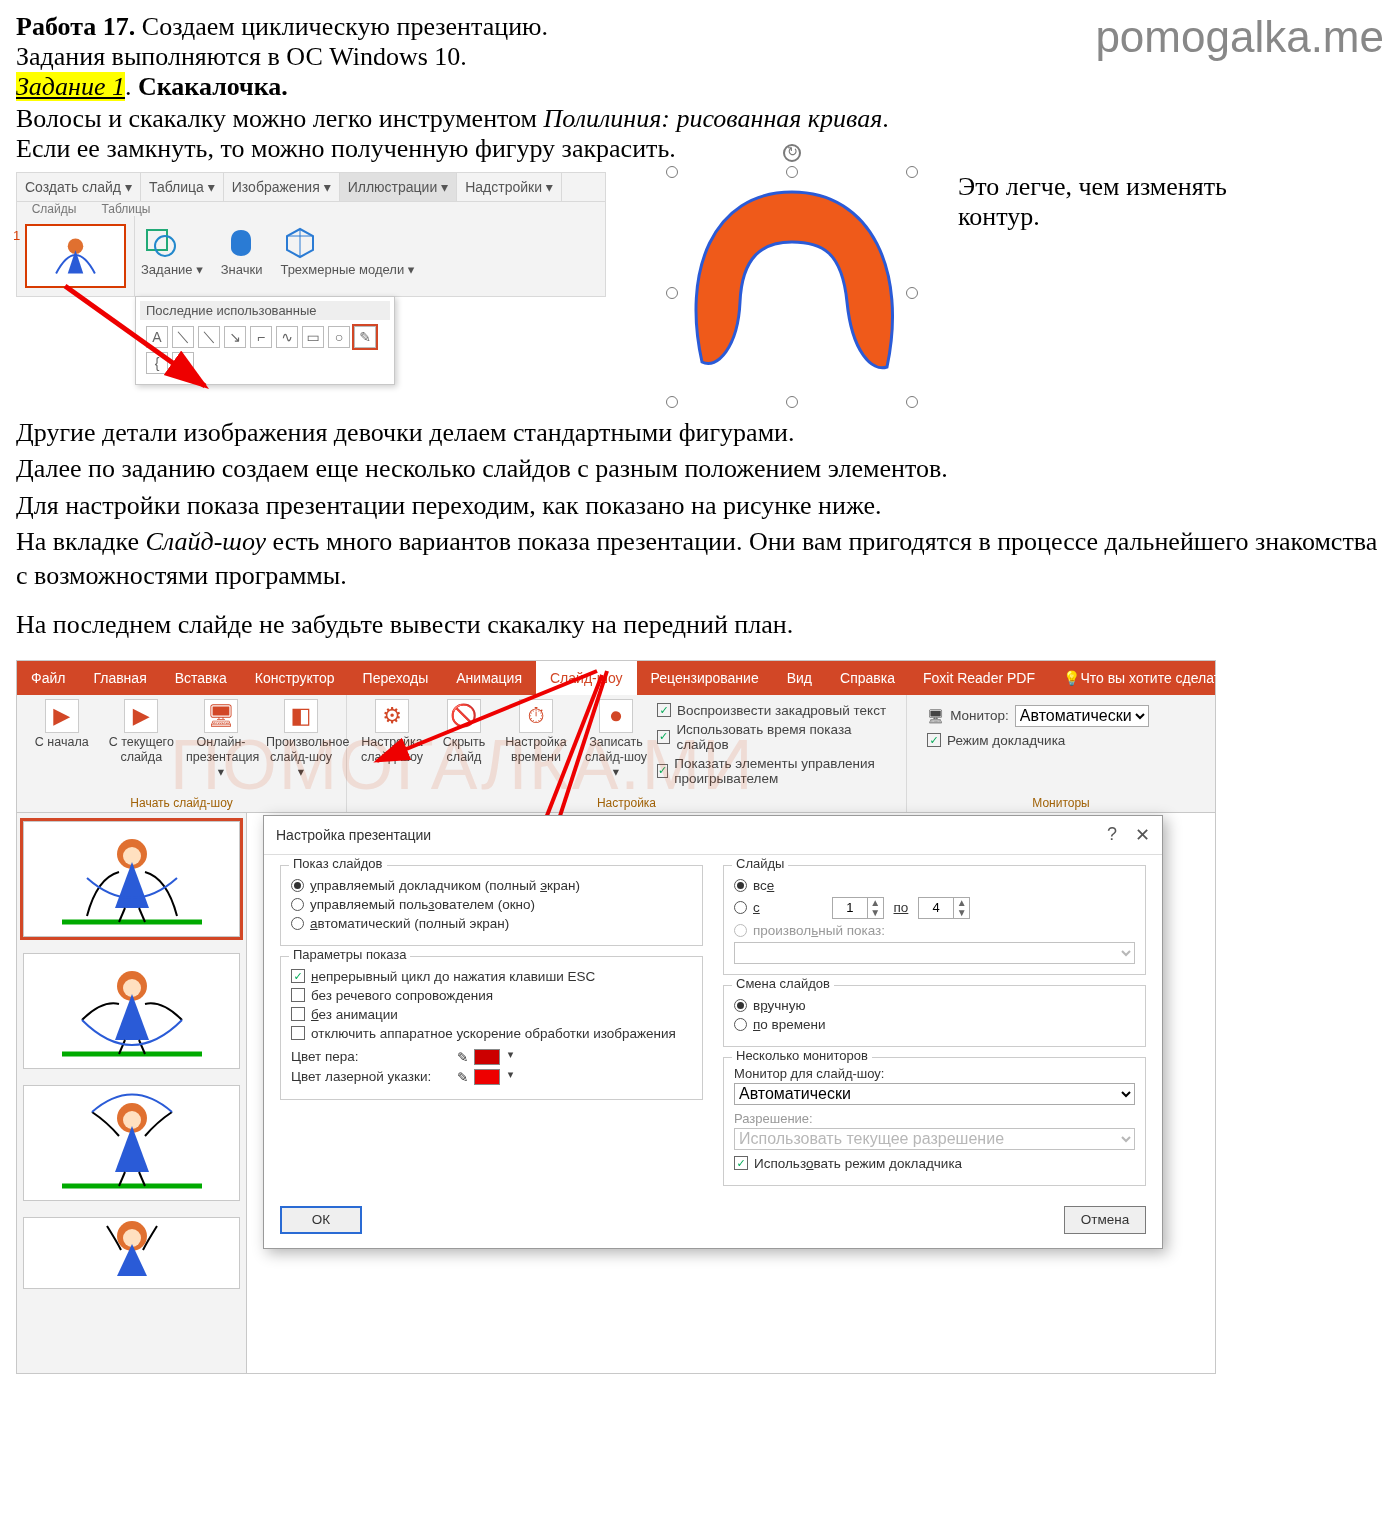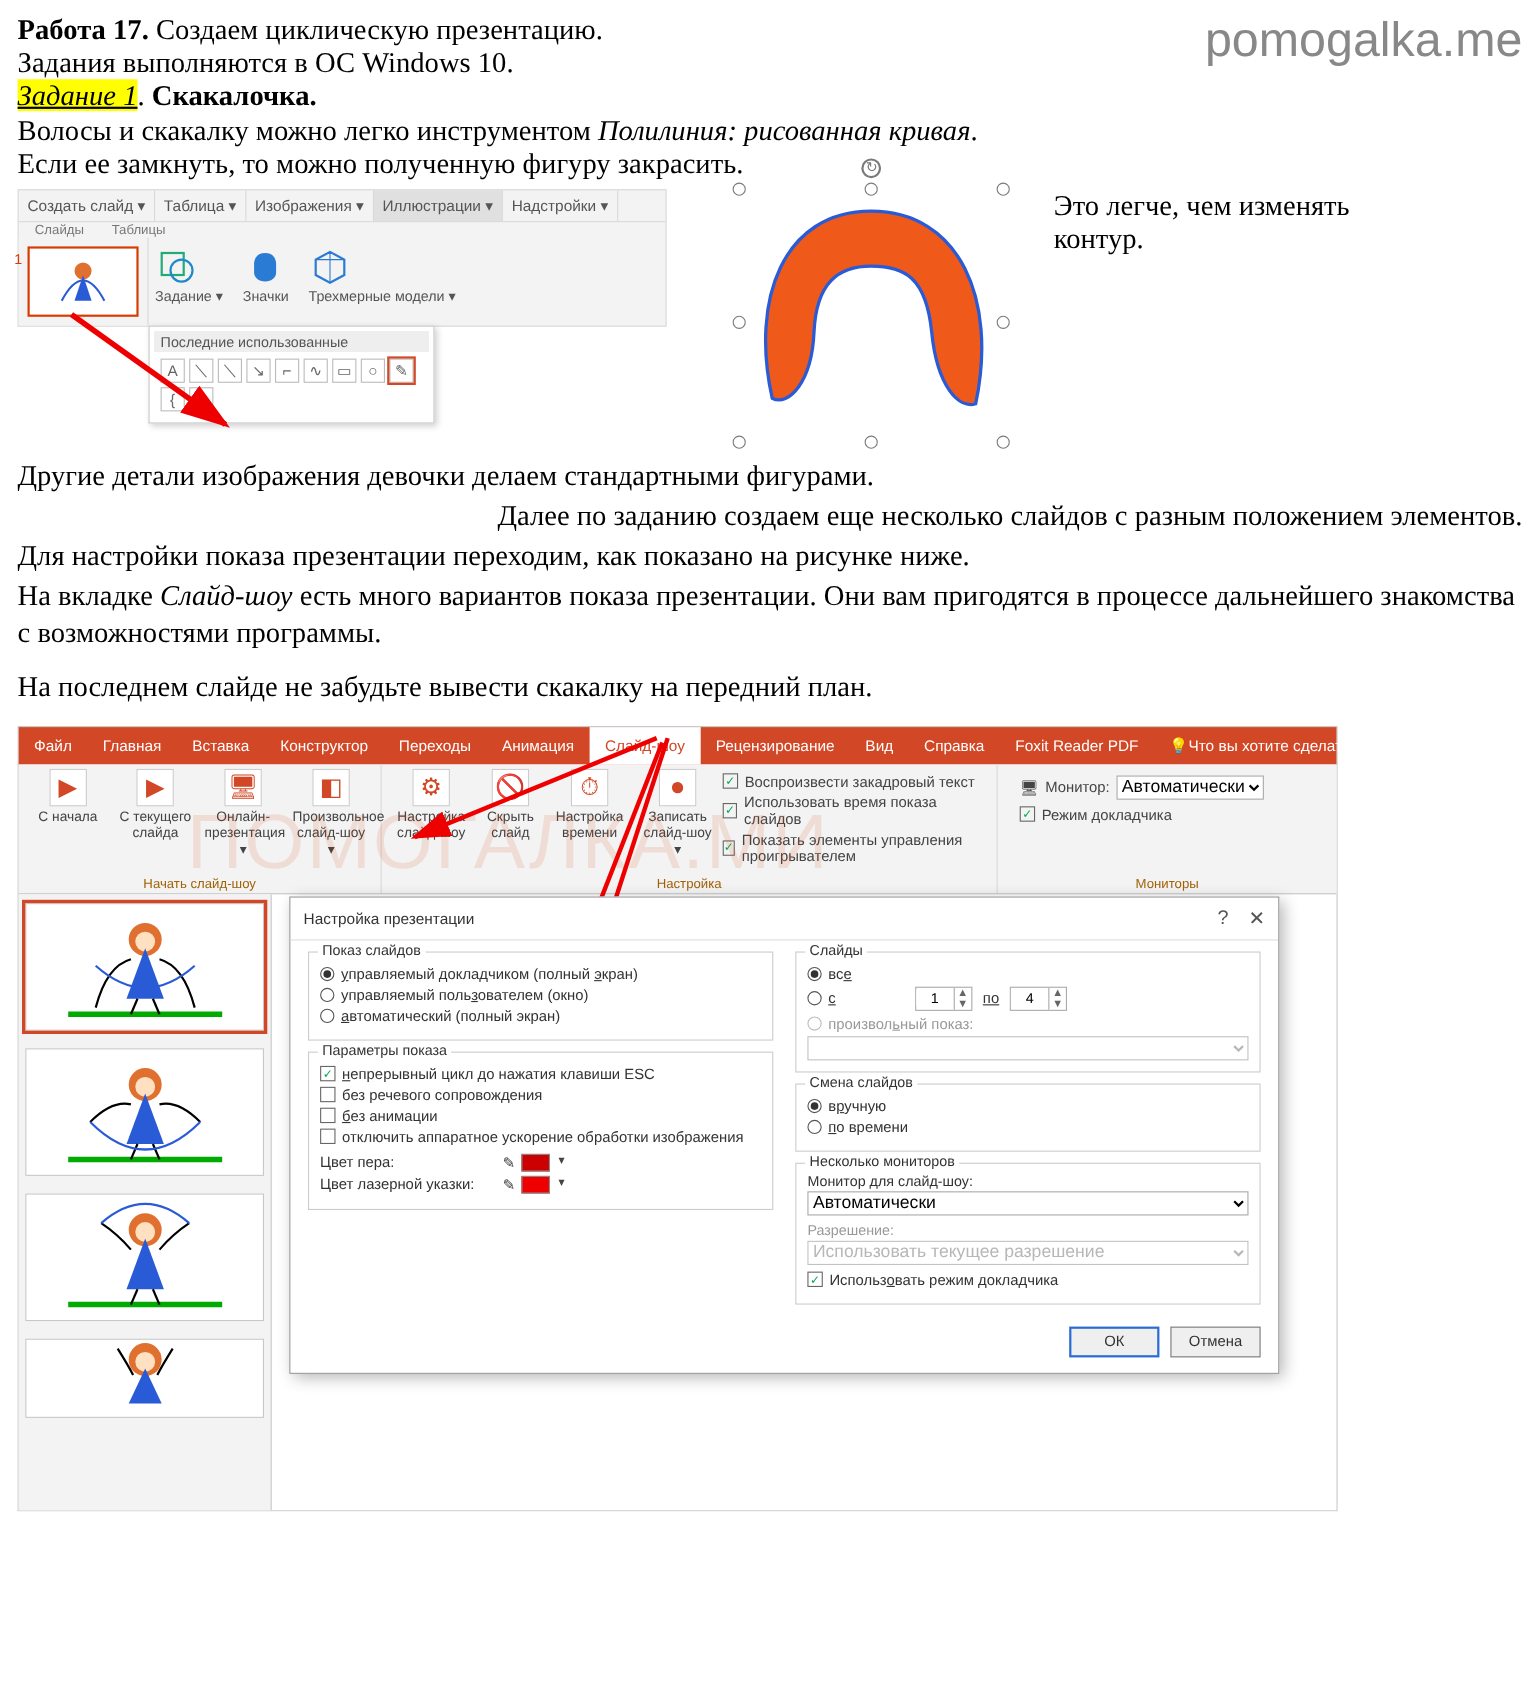--- a/index.html
+++ b/index.html
@@ -72,21 +72,21 @@
 .dlg-col { flex:1;}
 .grp { border:1px solid #ccc; margin-bottom:10px; padding:8px 10px 10px 10px; position:relative;}
 .grp-title { position:absolute; top:-10px; left:8px; background:#fff; padding:0 4px; font-size:13px; color:#333;}
 .radio-row, .grp .check-row { display:flex; align-items:center; gap:6px; margin:4px 0; font-size:13.5px;}
 .radio { width:13px; height:13px; border:1px solid #555; border-radius:50%; display:inline-flex; align-items:center; justify-content:center;}
 .radio.on::after { content:""; width:7px; height:7px; background:#333; border-radius:50%;}
 .und { text-decoration:underline;}
 .spin { display:inline-flex; align-items:center; border:1px solid #aaa; height:22px;}
 .spin input { width:34px; border:none; text-align:center; font-size:13px;}
 .spin .arr { width:16px; font-size:10px; text-align:center; line-height:10px; border-left:1px solid #aaa; color:#666;}
-.dlg-foot { display:flex; justify-content:flex-end; gap:10px; padding:10px 16px 14px 4px;}
+.dlg-foot { display:flex; justify-content:space-between; gap:10px; padding:10px 16px 14px 16px;}
 .dlg-btn { width:82px; height:28px; border:1px solid #7a7a7a; background:#efefef; font-size:13.5px; display:flex; align-items:center; justify-content:center;}
 .dlg-btn.primary { border:2px solid #2a6bd4;}
 .color-sw { width:26px; height:16px; border:1px solid #888; display:inline-block; vertical-align:middle; position:relative;}
 .color-sw::after{content:"▾"; position:absolute; right:-14px; top:-2px; font-size:11px; color:#444;}
 .pen-red { background:#c00;}
 .laser-red { background:#e00;}
 .arrow-svg { position:absolute; pointer-events:none;}
 </style>
 </head>
 <body>
@@ -201,21 +201,21 @@
       <div class="sel-handle" style="right:-6px; bottom:-6px;"></div>
       <svg width="240" height="230" viewBox="0 0 240 230">
         <path d="M30 190 C10 100 40 20 120 20 C200 20 235 100 215 195 C200 200 180 180 175 130 C170 80 150 70 120 70 C90 70 70 85 68 130 C66 175 45 198 30 190 Z" fill="#ef5a1a" stroke="#2a5bd7" stroke-width="3"></path>
       </svg>
     </div>
 
     <div class="side-note">Это легче, чем изменять контур.</div>
   </div>
 
   <div class="para">Другие детали изображения девочки делаем стандартными фигурами.</div>
-  <div class="para" style="margin-top:2px;text-align:right;">Далее по заданию создаем еще несколько слайдов с разным положением элементов.</div>
+  <div class="para" style="margin-top:2px;">Далее по заданию создаем еще несколько слайдов с разным положением элементов.</div>
   <div class="para" style="margin-top:2px;">Для настройки показа презентации переходим, как показано на рисунке ниже.</div>
   <div class="para" style="margin-top:2px;">
     <span>На вкладке </span><span class="italic">Слайд-шоу</span><span> есть много вариантов показа презентации. Они вам пригодятся в процессе дальнейшего знакомства с возможностями программы.</span>
   </div>
   <div class="para" style="margin-top:14px;">На последнем слайде не забудьте вывести скакалку на передний план.</div>
 
   <div class="wm-big">ПОМОГАЛКА.МИ</div>
 
   <div class="pp-big">
     <div class="pp-titlebar">

